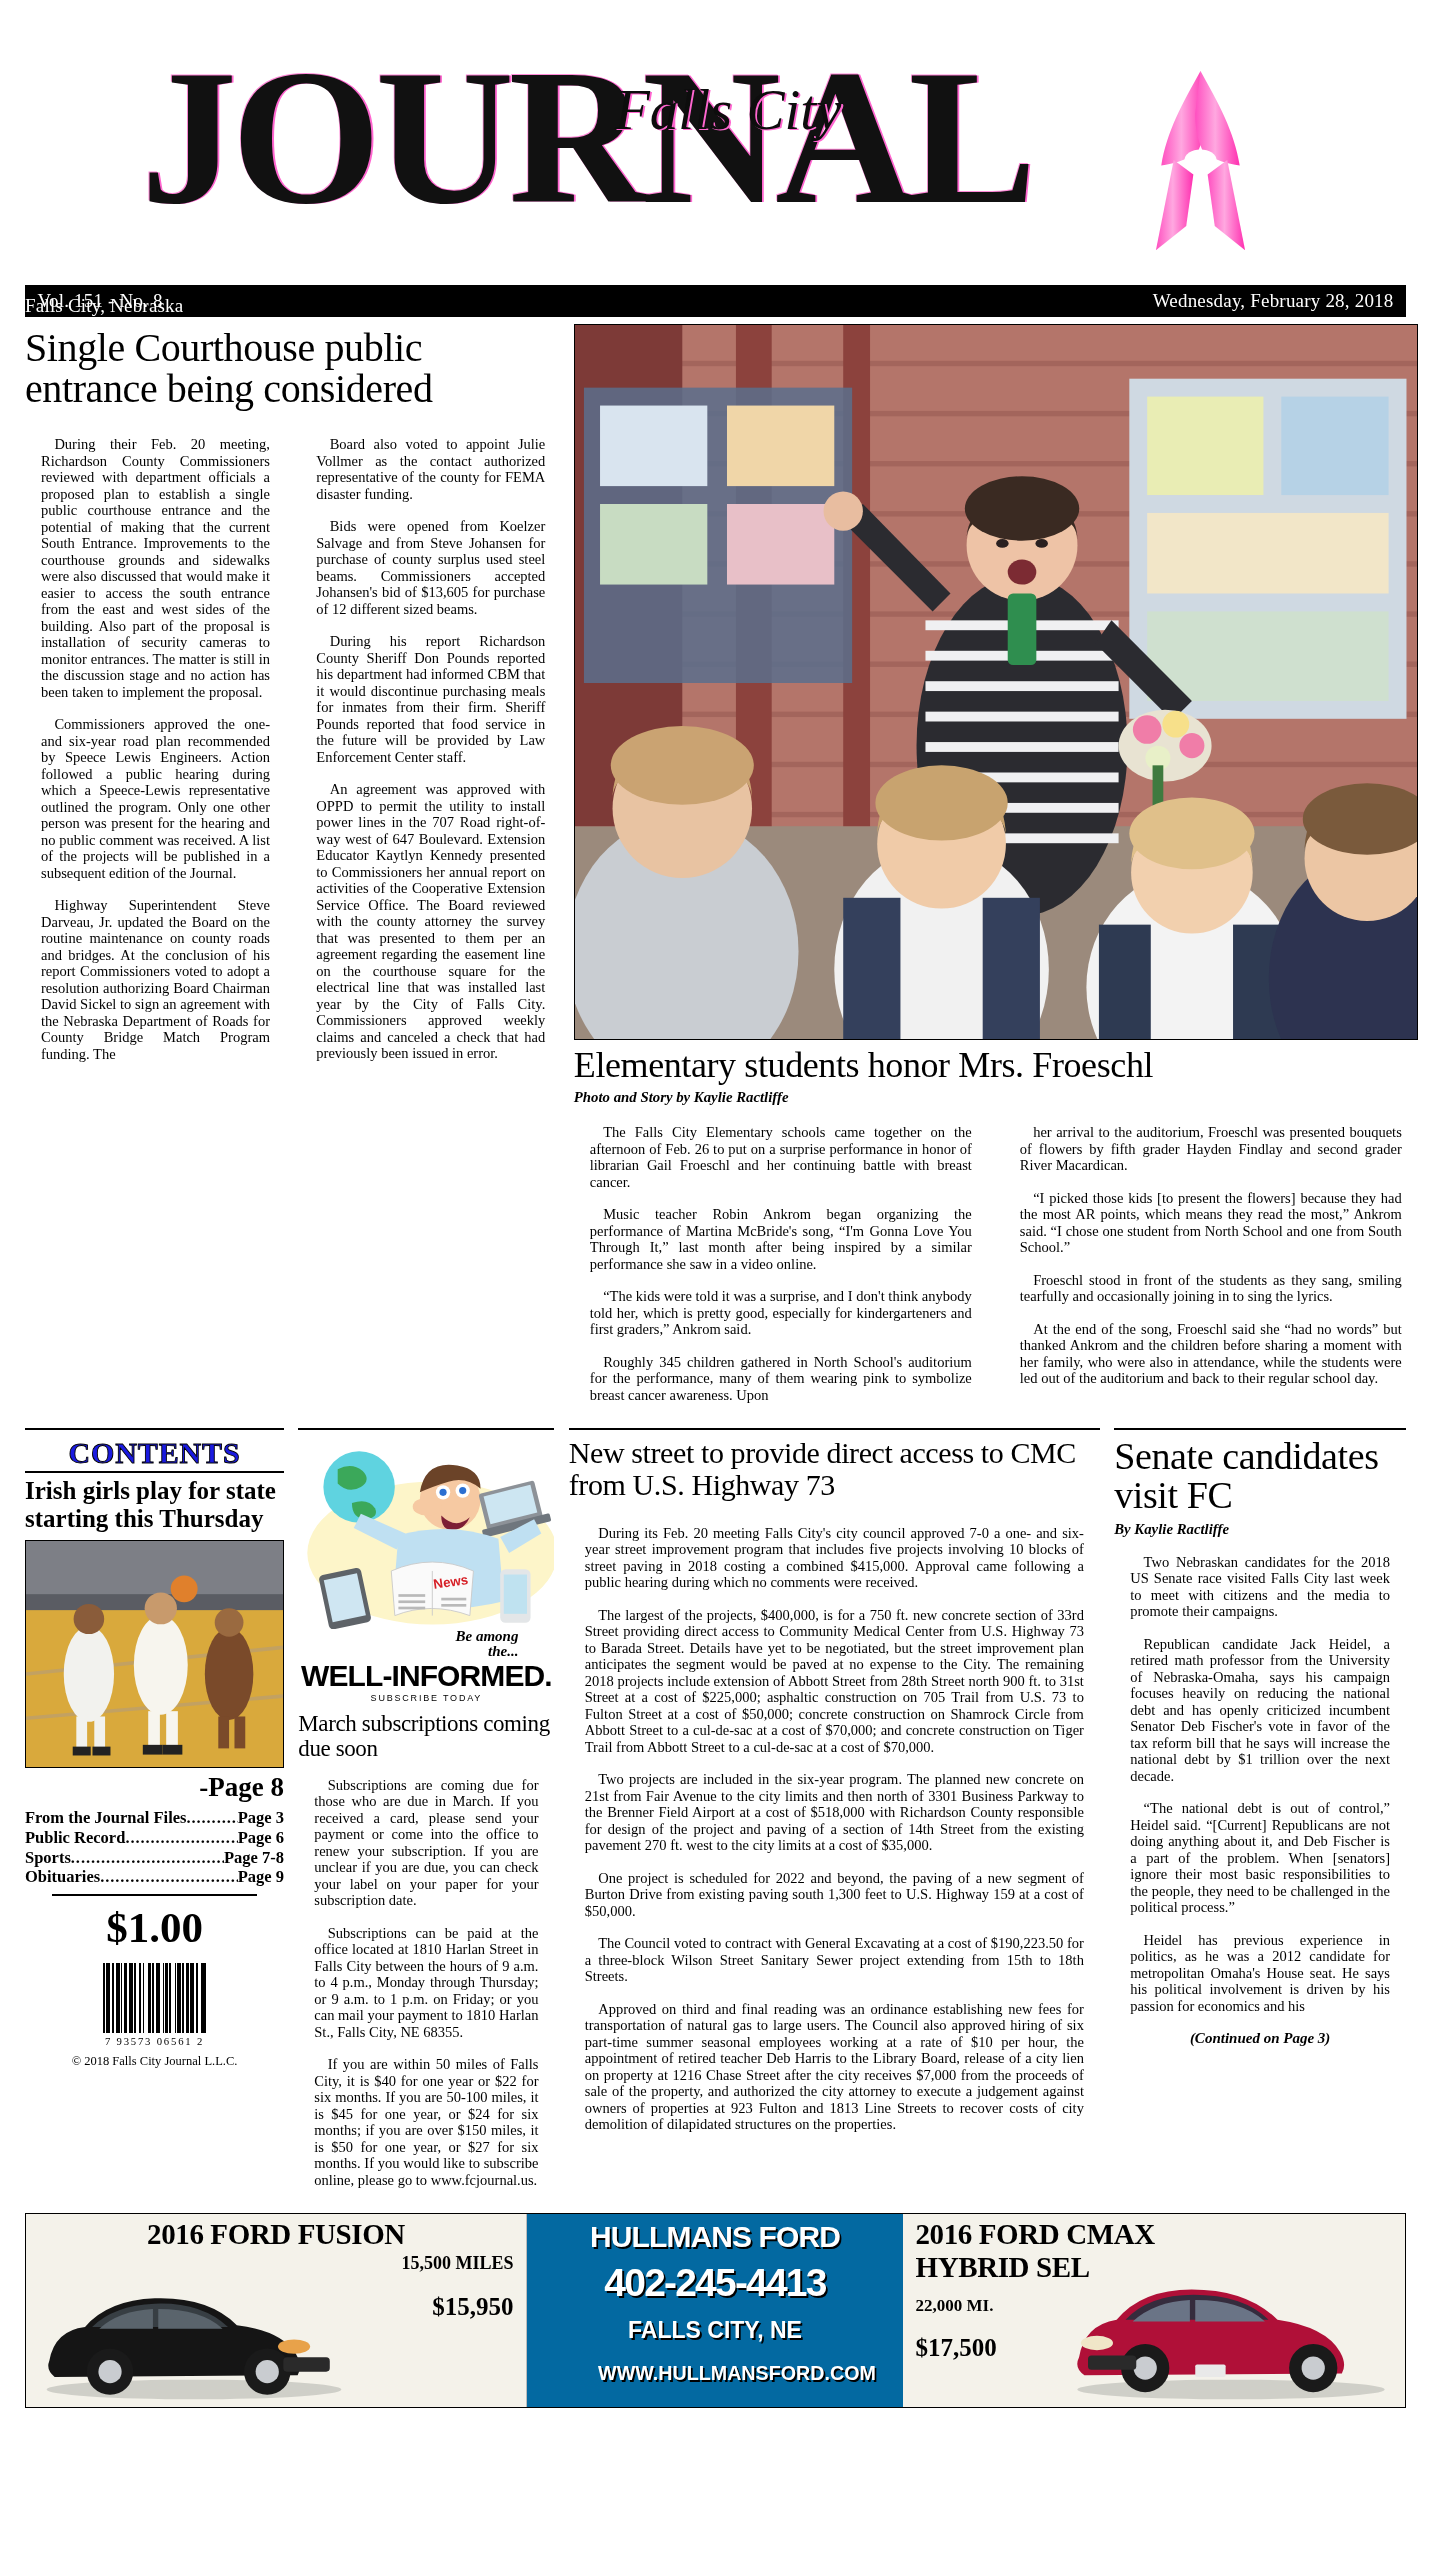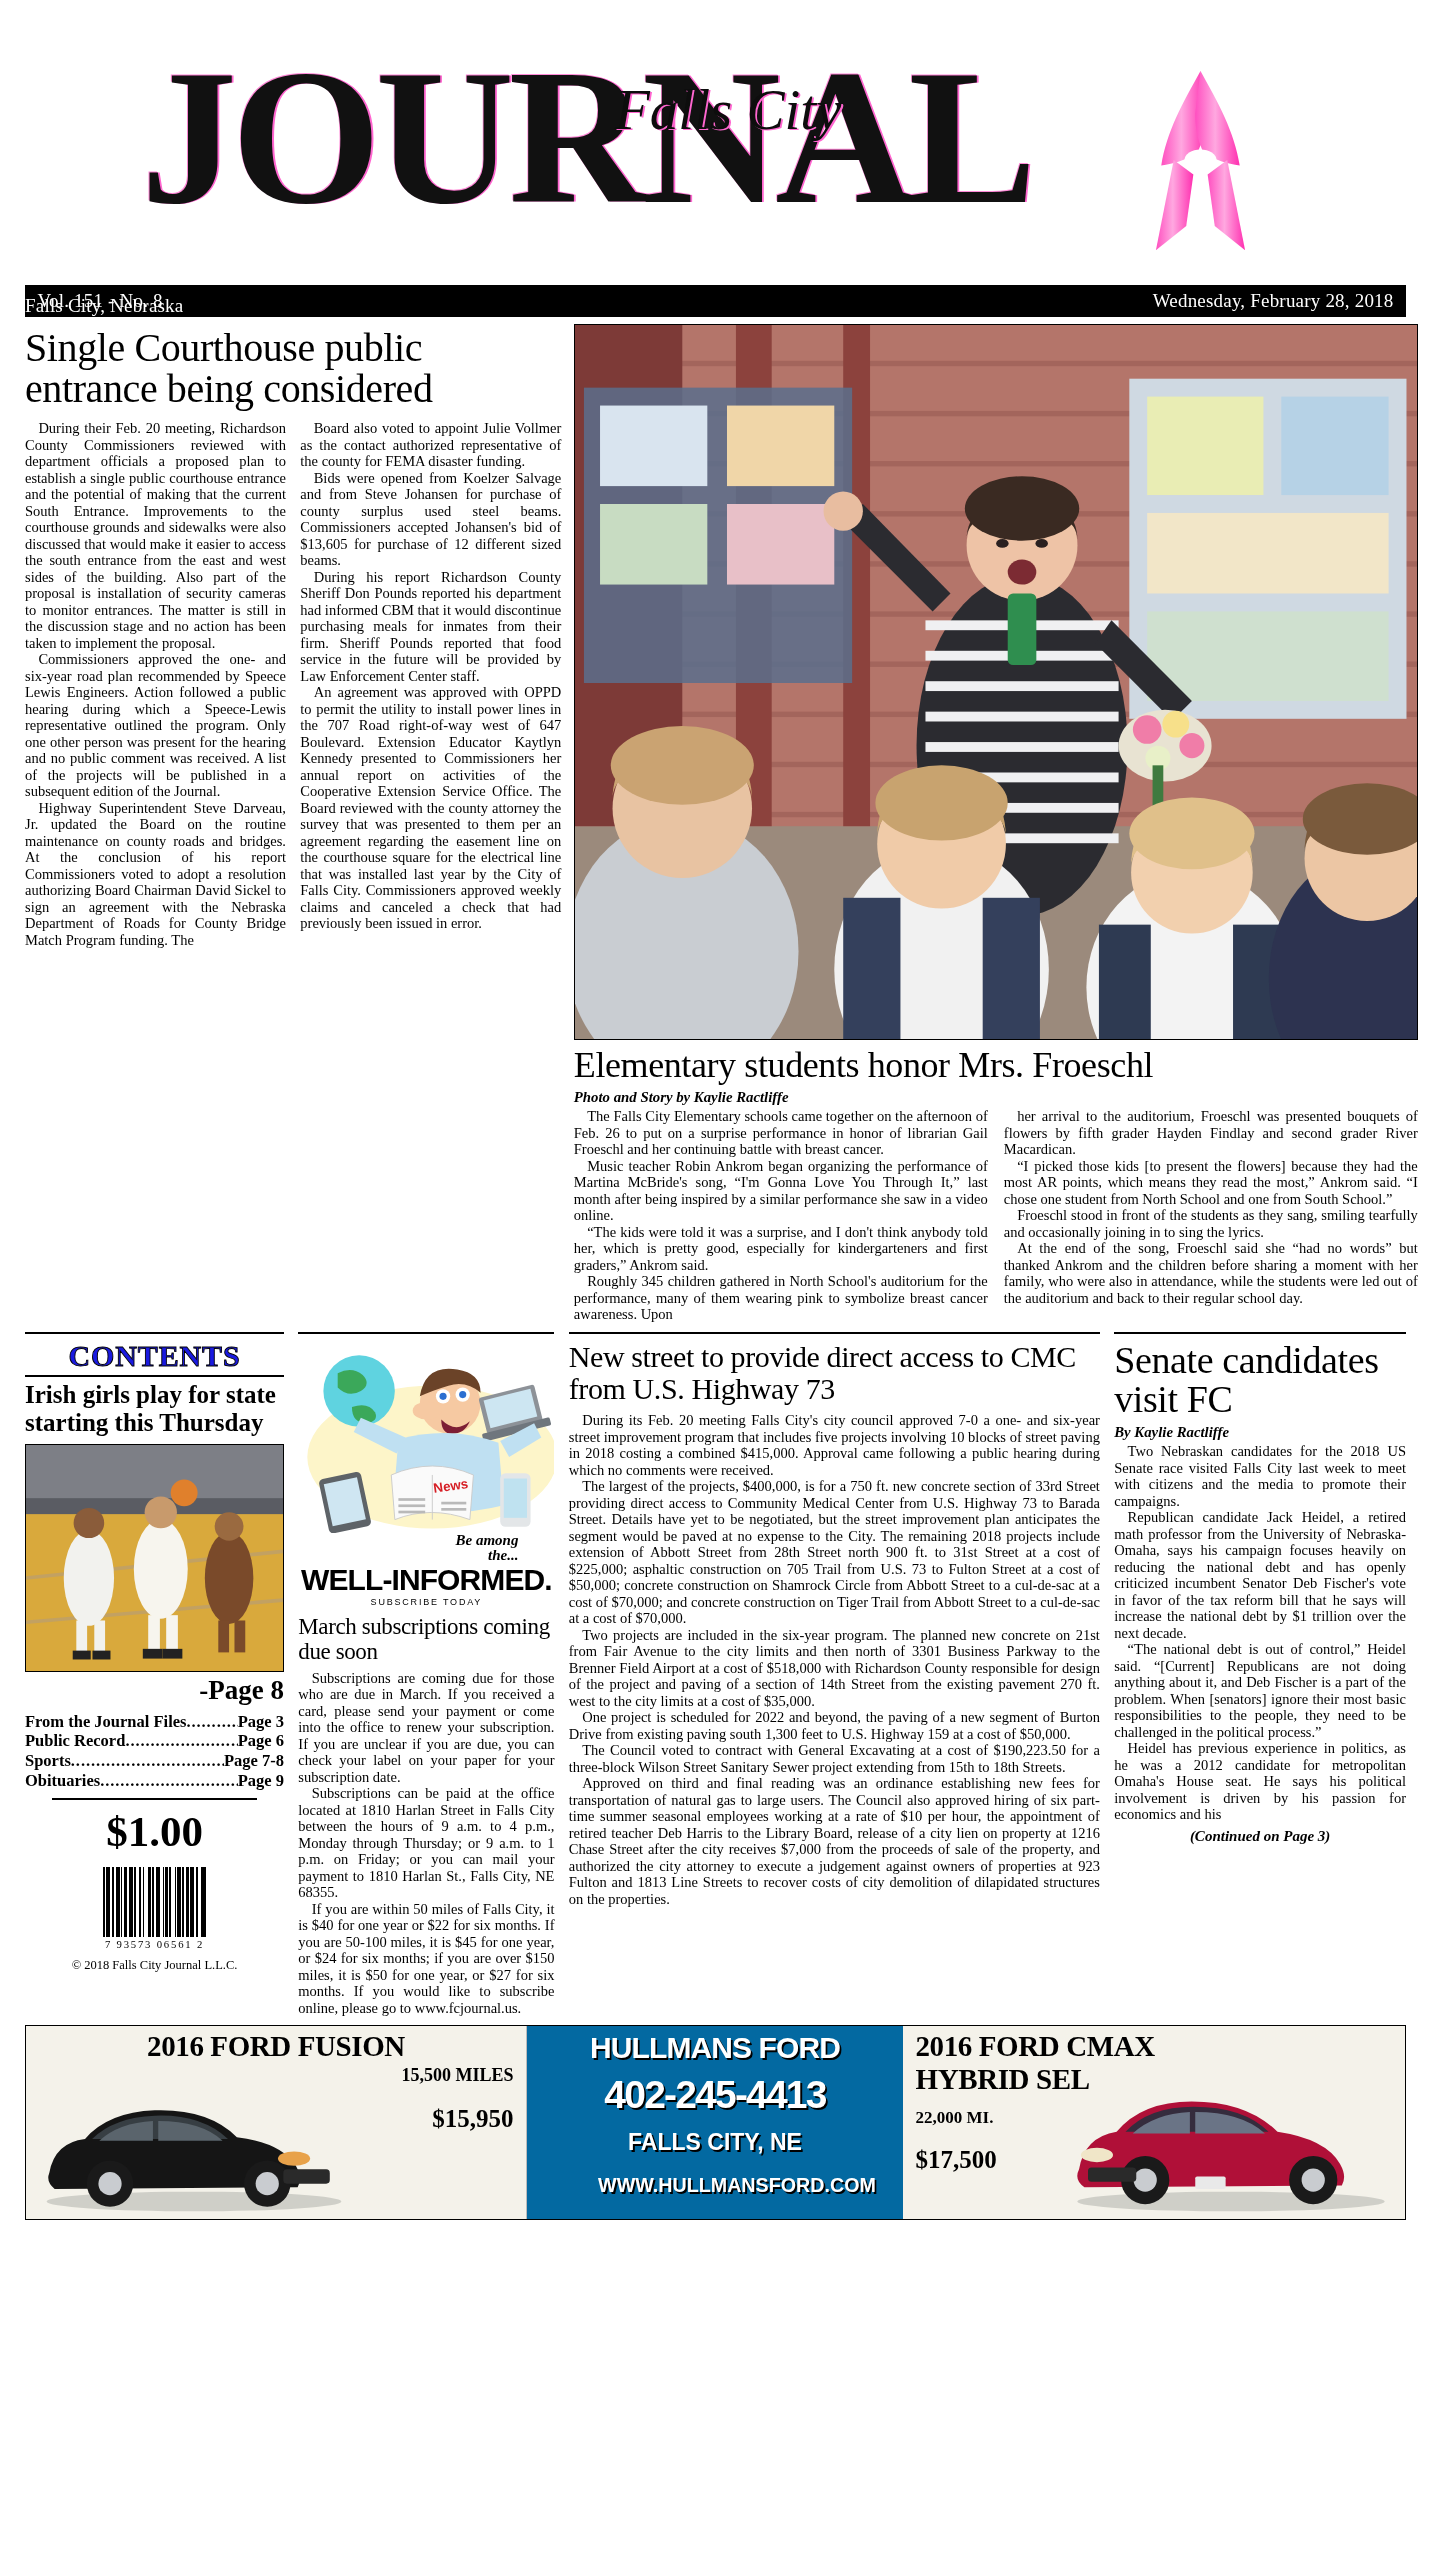--- a/index.html
+++ b/index.html
@@ -49,21 +49,21 @@
   
   .hl {
     font-family:"Liberation Serif", serif; font-weight:400;
     line-height:1.02; letter-spacing:-0.4px;
   }
   .body-col {
     font-size:14.5px; line-height:16.5px; text-align:justify;
     font-family:"Liberation Serif", serif;
     hyphens:auto; -webkit-hyphens:auto;
   }
-  .body-col p { margin:0; text-indent:13.4px; }
+  .body-col p { margin:16px; text-indent:13.4px; }
   .rule { border-top:2.7px solid #000; }
 
   
   .top { display:flex; gap:12.5px; margin-top:7.2px; }
   .top-left { width:537px; }
   .top-right { width:872px; }
   .h1-main { font-size:40px; margin:3.6px 0 10.7px 0; }
   .two-col { display:flex; gap:14.3px; }
   .two-col > div { width:261px; }
 

